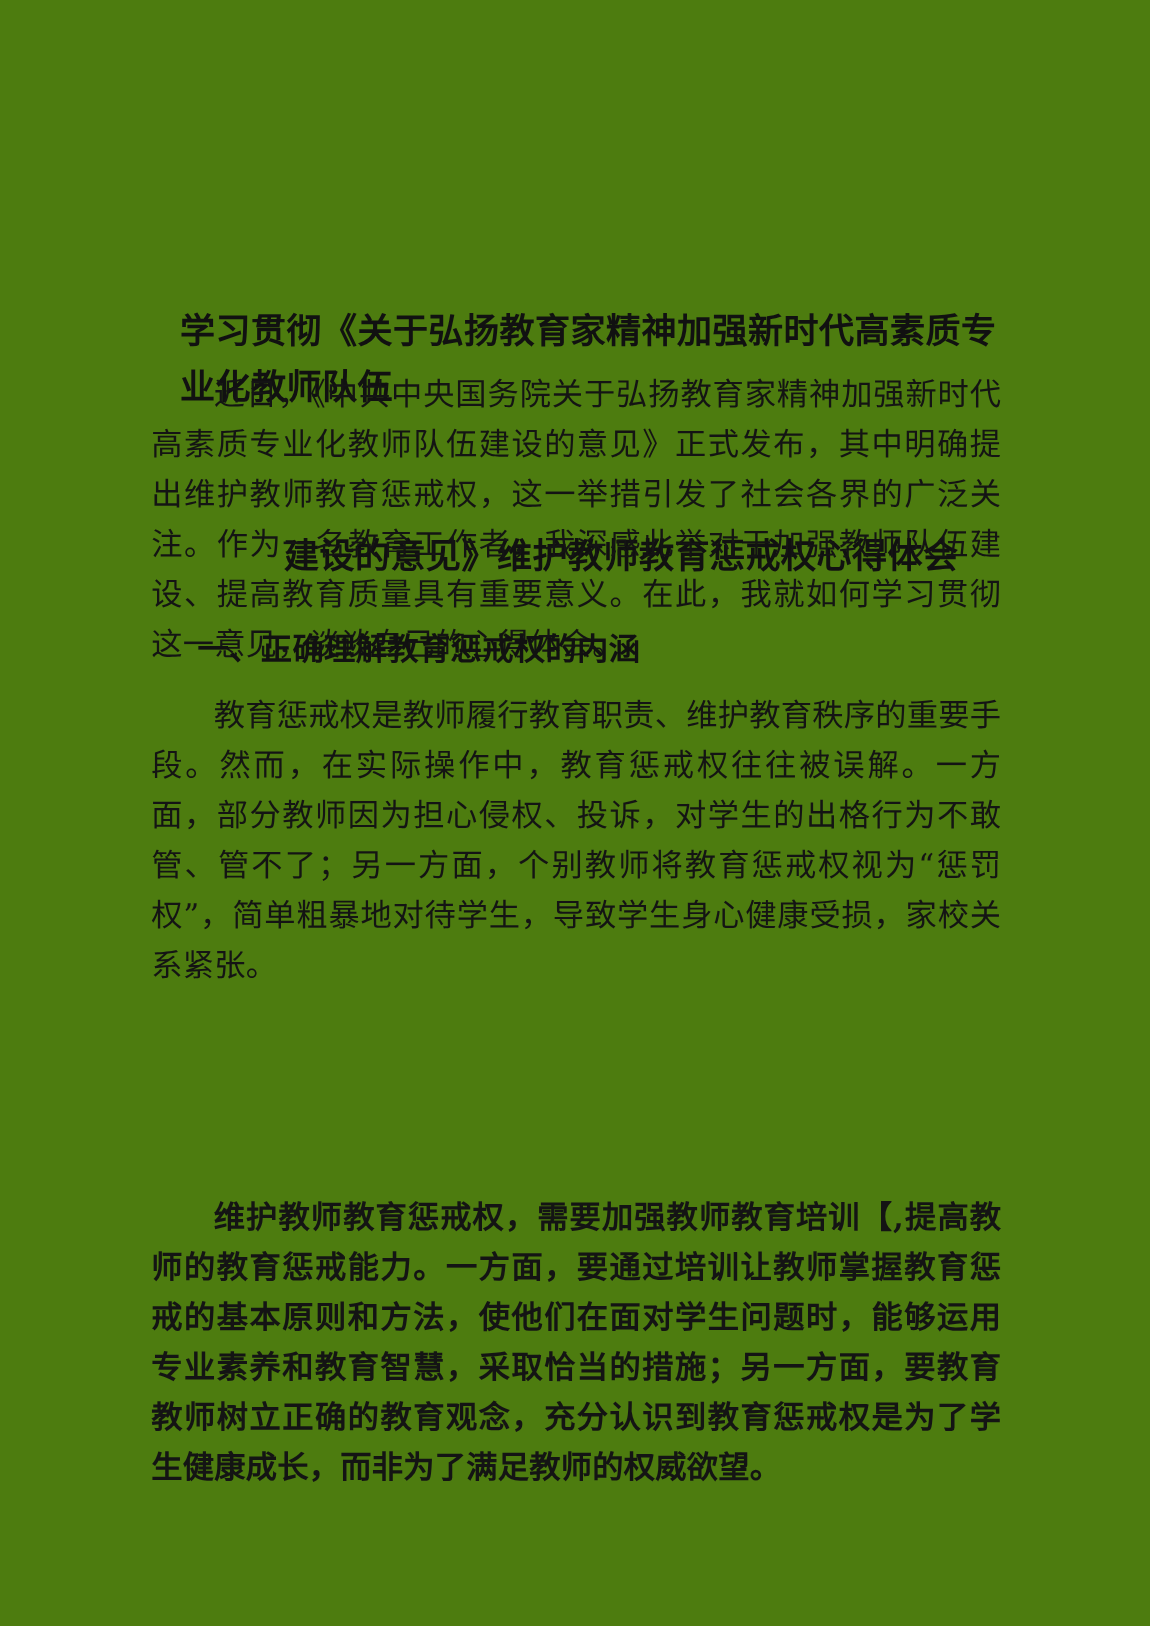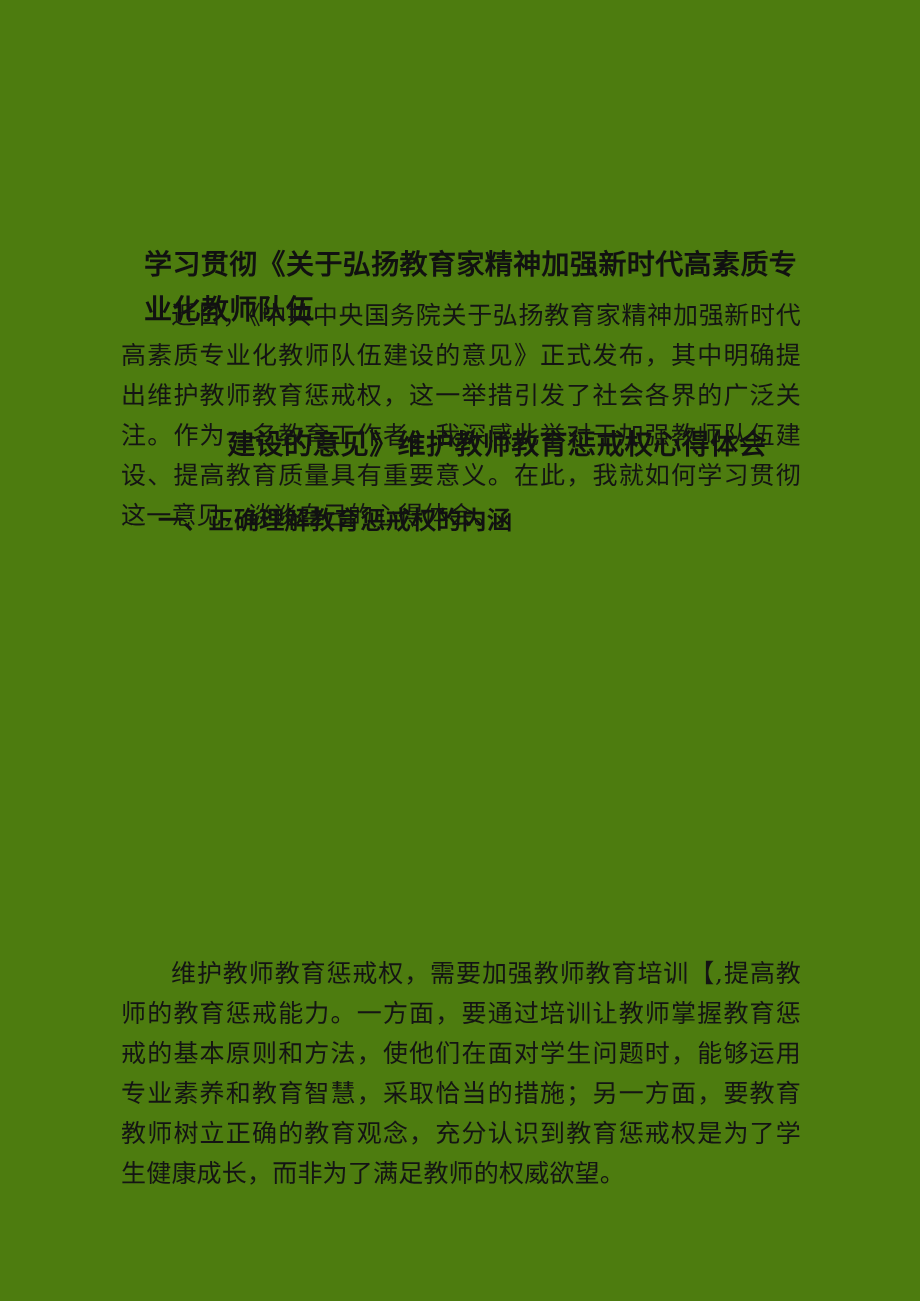--- a/index.html
+++ b/index.html
@@ -69,41 +69,44 @@
     color: #111111;
     text-indent: 50px;
     letter-spacing: 0.3px;
   }
 
   
   #para-1      { top: 283px; }
   #heading-1   { top: 500px; }
   #para-2      { top: 540px; }
   #heading-2   { top: 901px; }
-  #para-4      { top: 941px; }
+  #para-4      { top: 941px; font-weight: bold; }
   #para-3      { top: 741px; }
 </style>
 </head>
 <body>
 
 <div class="page">
 
   <div class="doc-title">
     <span class="title-line-1">学习贯彻《关于弘扬教育家精神加强新时代高素质专业化教师队伍</span>
     <span class="title-line-2">建设的意见》维护教师教育惩戒权心得体会</span>
   </div>
 
   <div class="body-block" id="para-1">
     <p class="para">近日，《中共中央国务院关于弘扬教育家精神加强新时代高素质专业化教师队伍建设的意见》正式发布，其中明确提出维护教师教育惩戒权，这一举措引发了社会各界的广泛关注。作为一名教育工作者，我深感此举对于加强教师队伍建设、提高教育质量具有重要意义。在此，我就如何学习贯彻这一意见，谈谈自己的心得体会。</p>
   </div>
 
   <div class="body-block" id="heading-1">
     <h2 class="heading">一、正确理解教育惩戒权的内涵</h2>
   </div>
 
+  <div class="body-block" id="para-2">
+    <p class="para">教育惩戒权是教师履行教育职责、维护教育秩序的重要手段。然而，在实际操作中，教育惩戒权往往被误解。一方面，部分教师因为担心侵权、投诉，对学生的出格行为不敢管、管不了；另一方面，个别教师将教育惩戒权视为“惩罚权”，简单粗暴地对待学生，导致学生身心健康受损，家校关系紧张。</p>
+  </div>
 
 
 
   <div class="body-block" id="para-4">
     <p class="para">维护教师教育惩戒权，需要加强教师教育培训【,提高教师的教育惩戒能力。一方面，要通过培训让教师掌握教育惩戒的基本原则和方法，使他们在面对学生问题时，能够运用专业素养和教育智慧，采取恰当的措施；另一方面，要教育教师树立正确的教育观念，充分认识到教育惩戒权是为了学生健康成长，而非为了满足教师的权威欲望。</p>
   </div>
 
 </div>
 
 </body></html>

